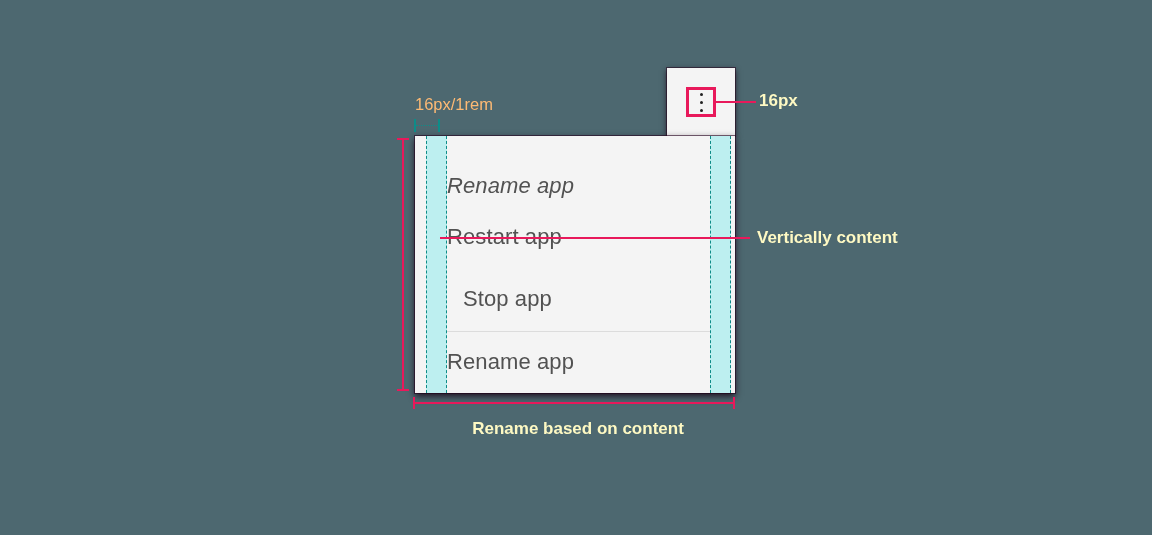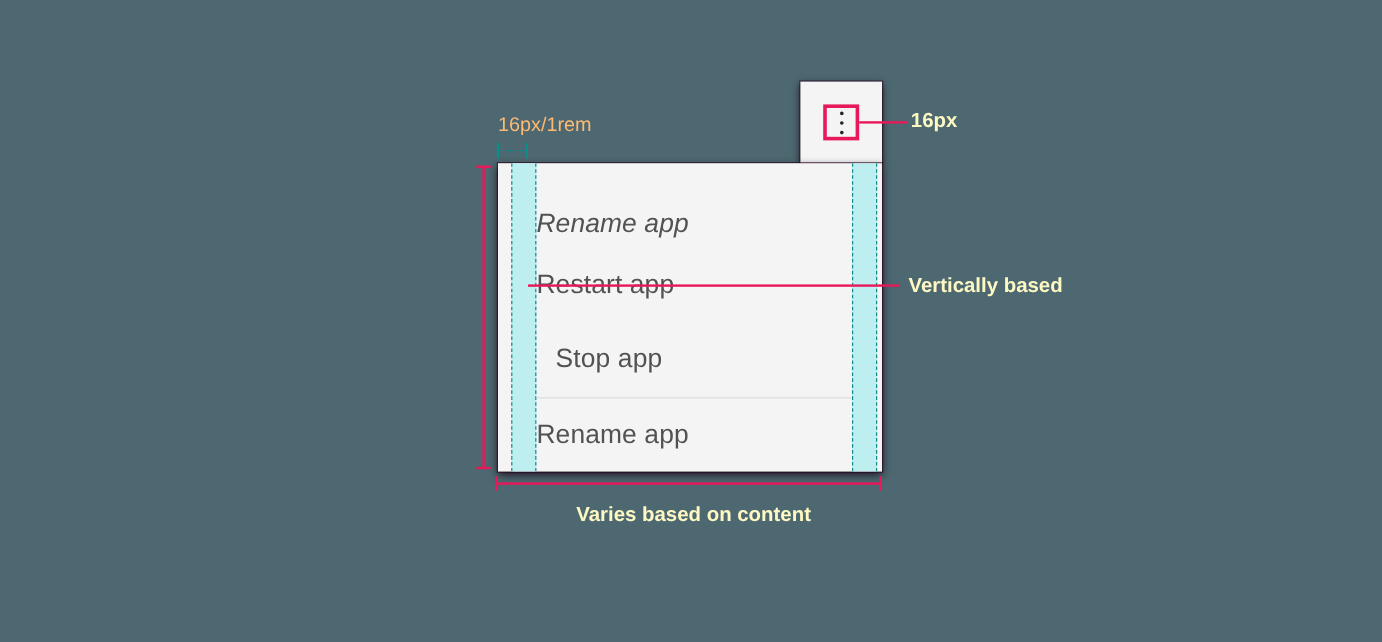--- a/index.html
+++ b/index.html
@@ -247,18 +247,18 @@
   <div class="dim-v">
     <span class="cap t"></span>
     <span class="cap b"></span>
   </div>
 
   <div class="dim-h">
     <span class="cap l"></span>
     <span class="cap r"></span>
   </div>
 
-  <div class="pink-label width">Varies based on content</div>
+  <div class="pink-label width">Rename based on content</div>
 
   <div class="leader center"></div>
-  <div class="pink-label center">Vertically based</div>
+  <div class="pink-label center">Vertically content</div>
 
 </div>
 
 </body></html>

